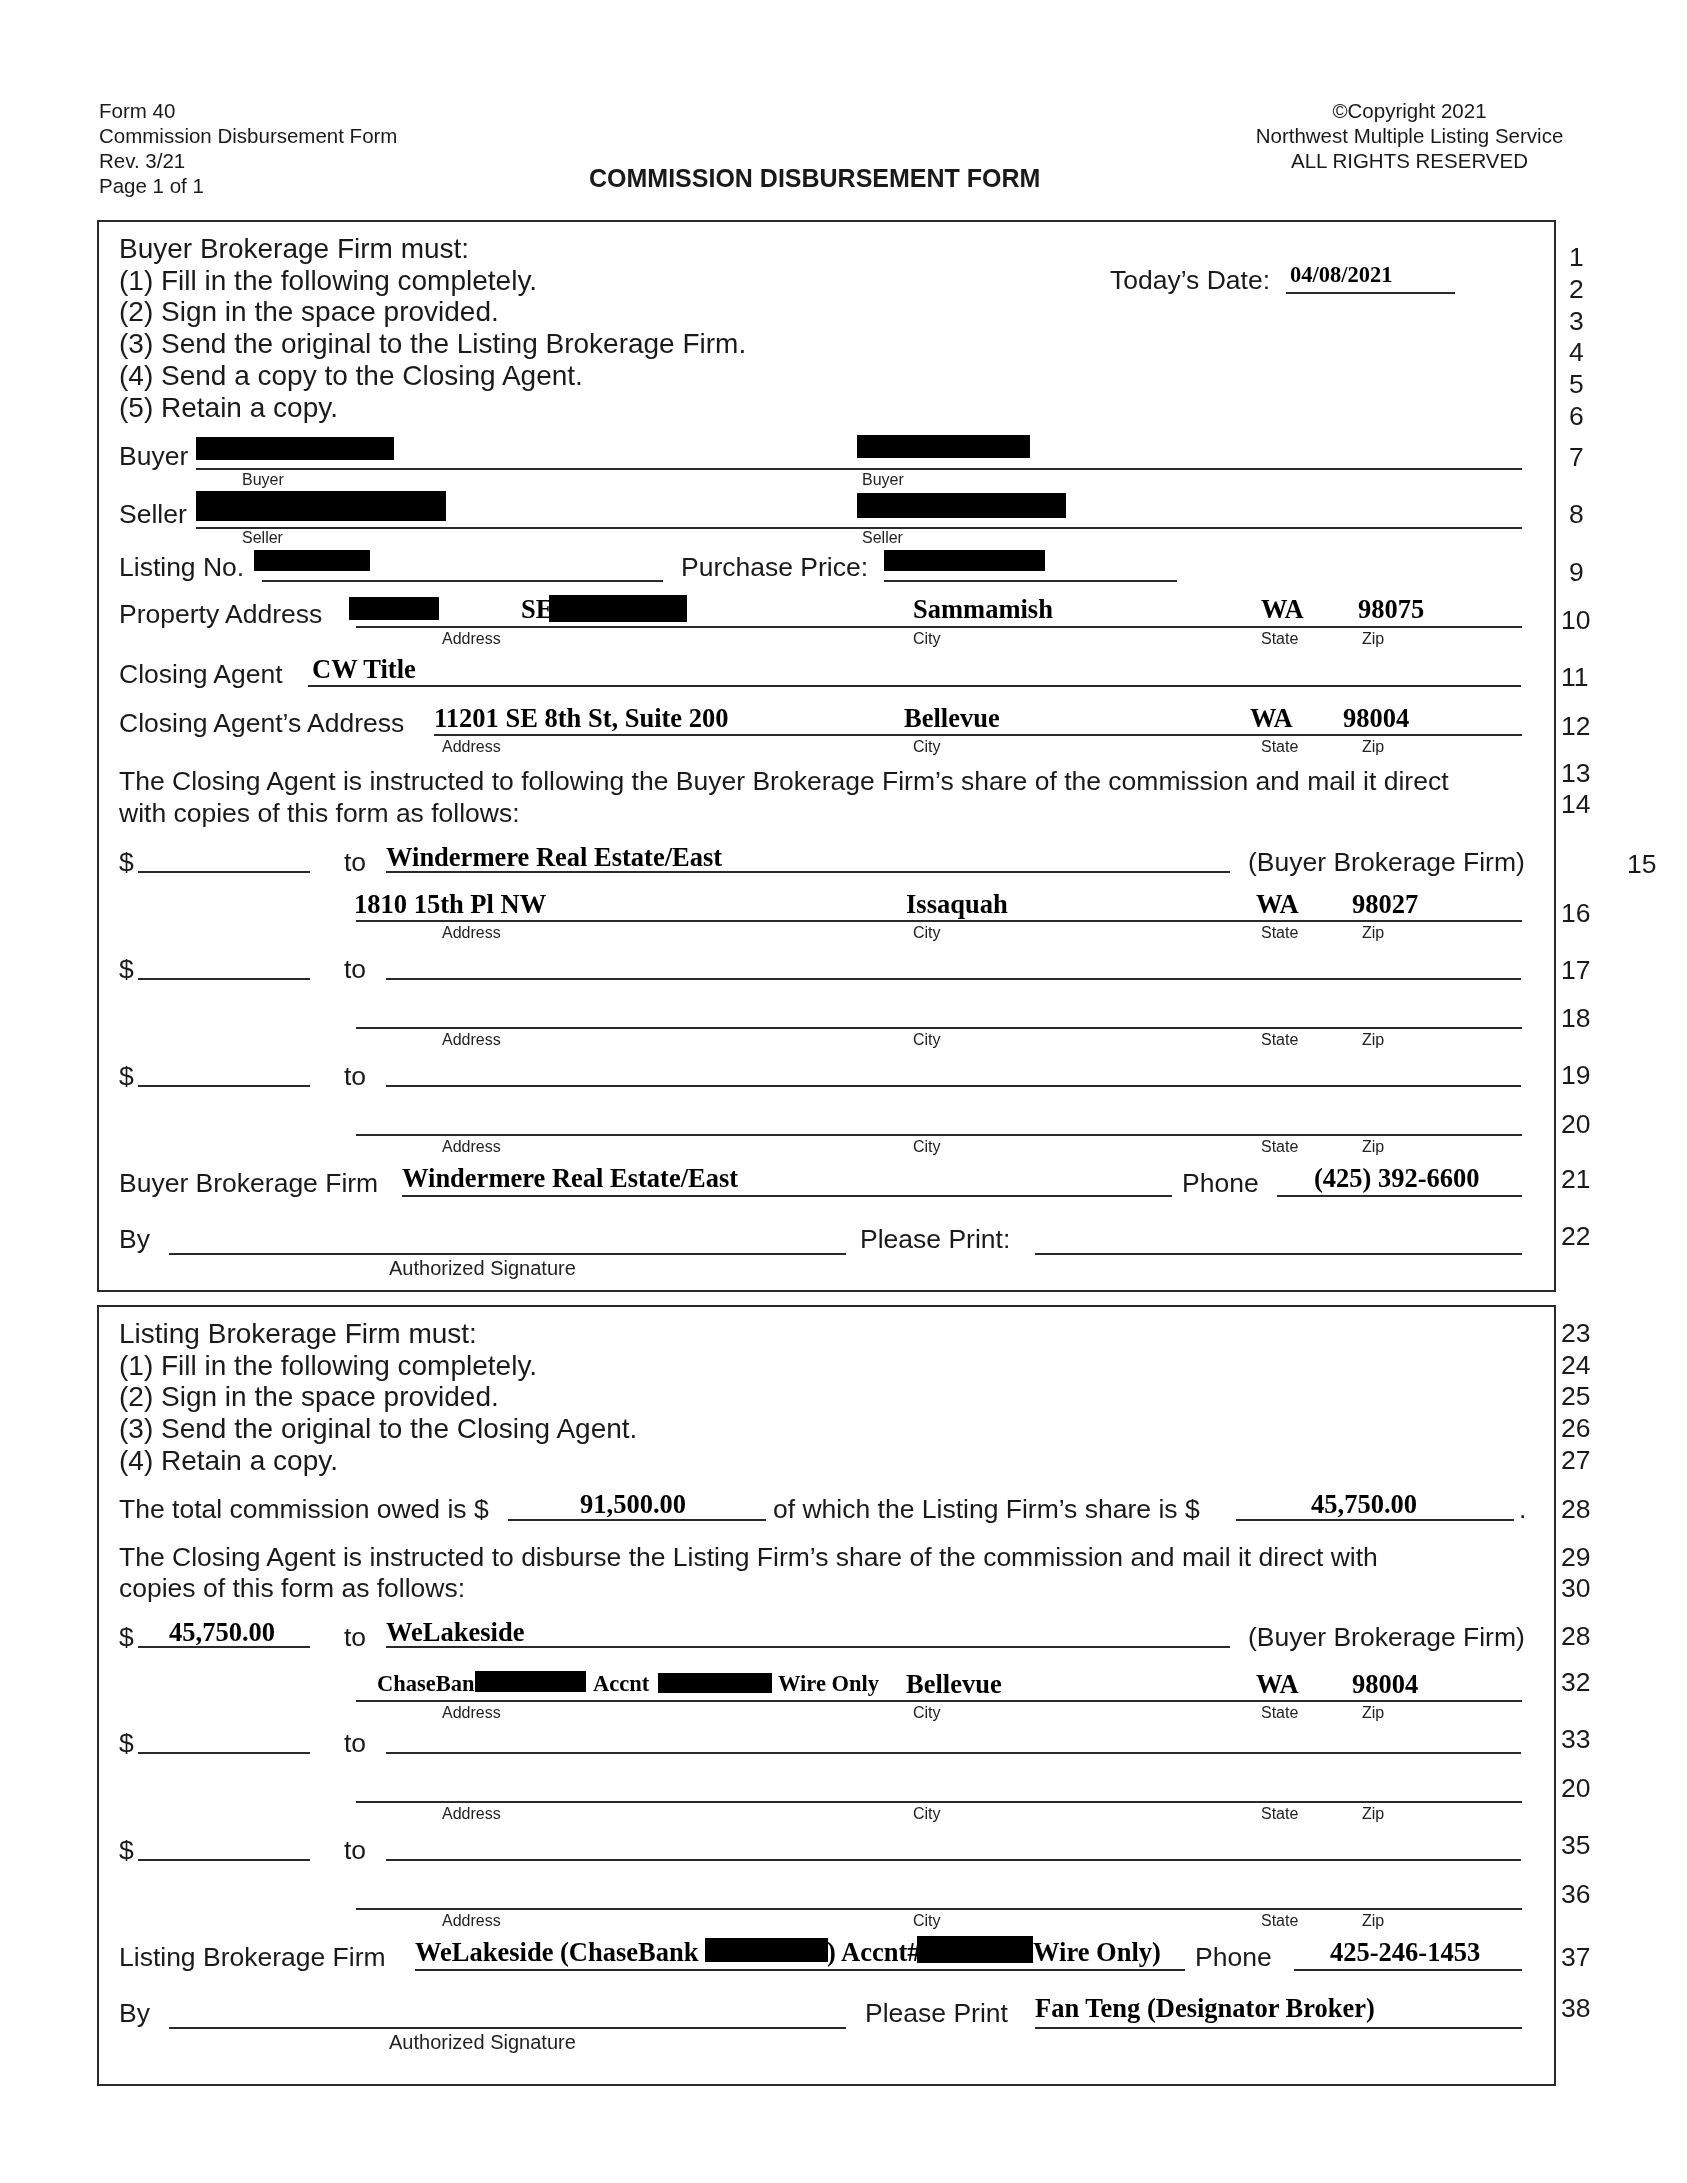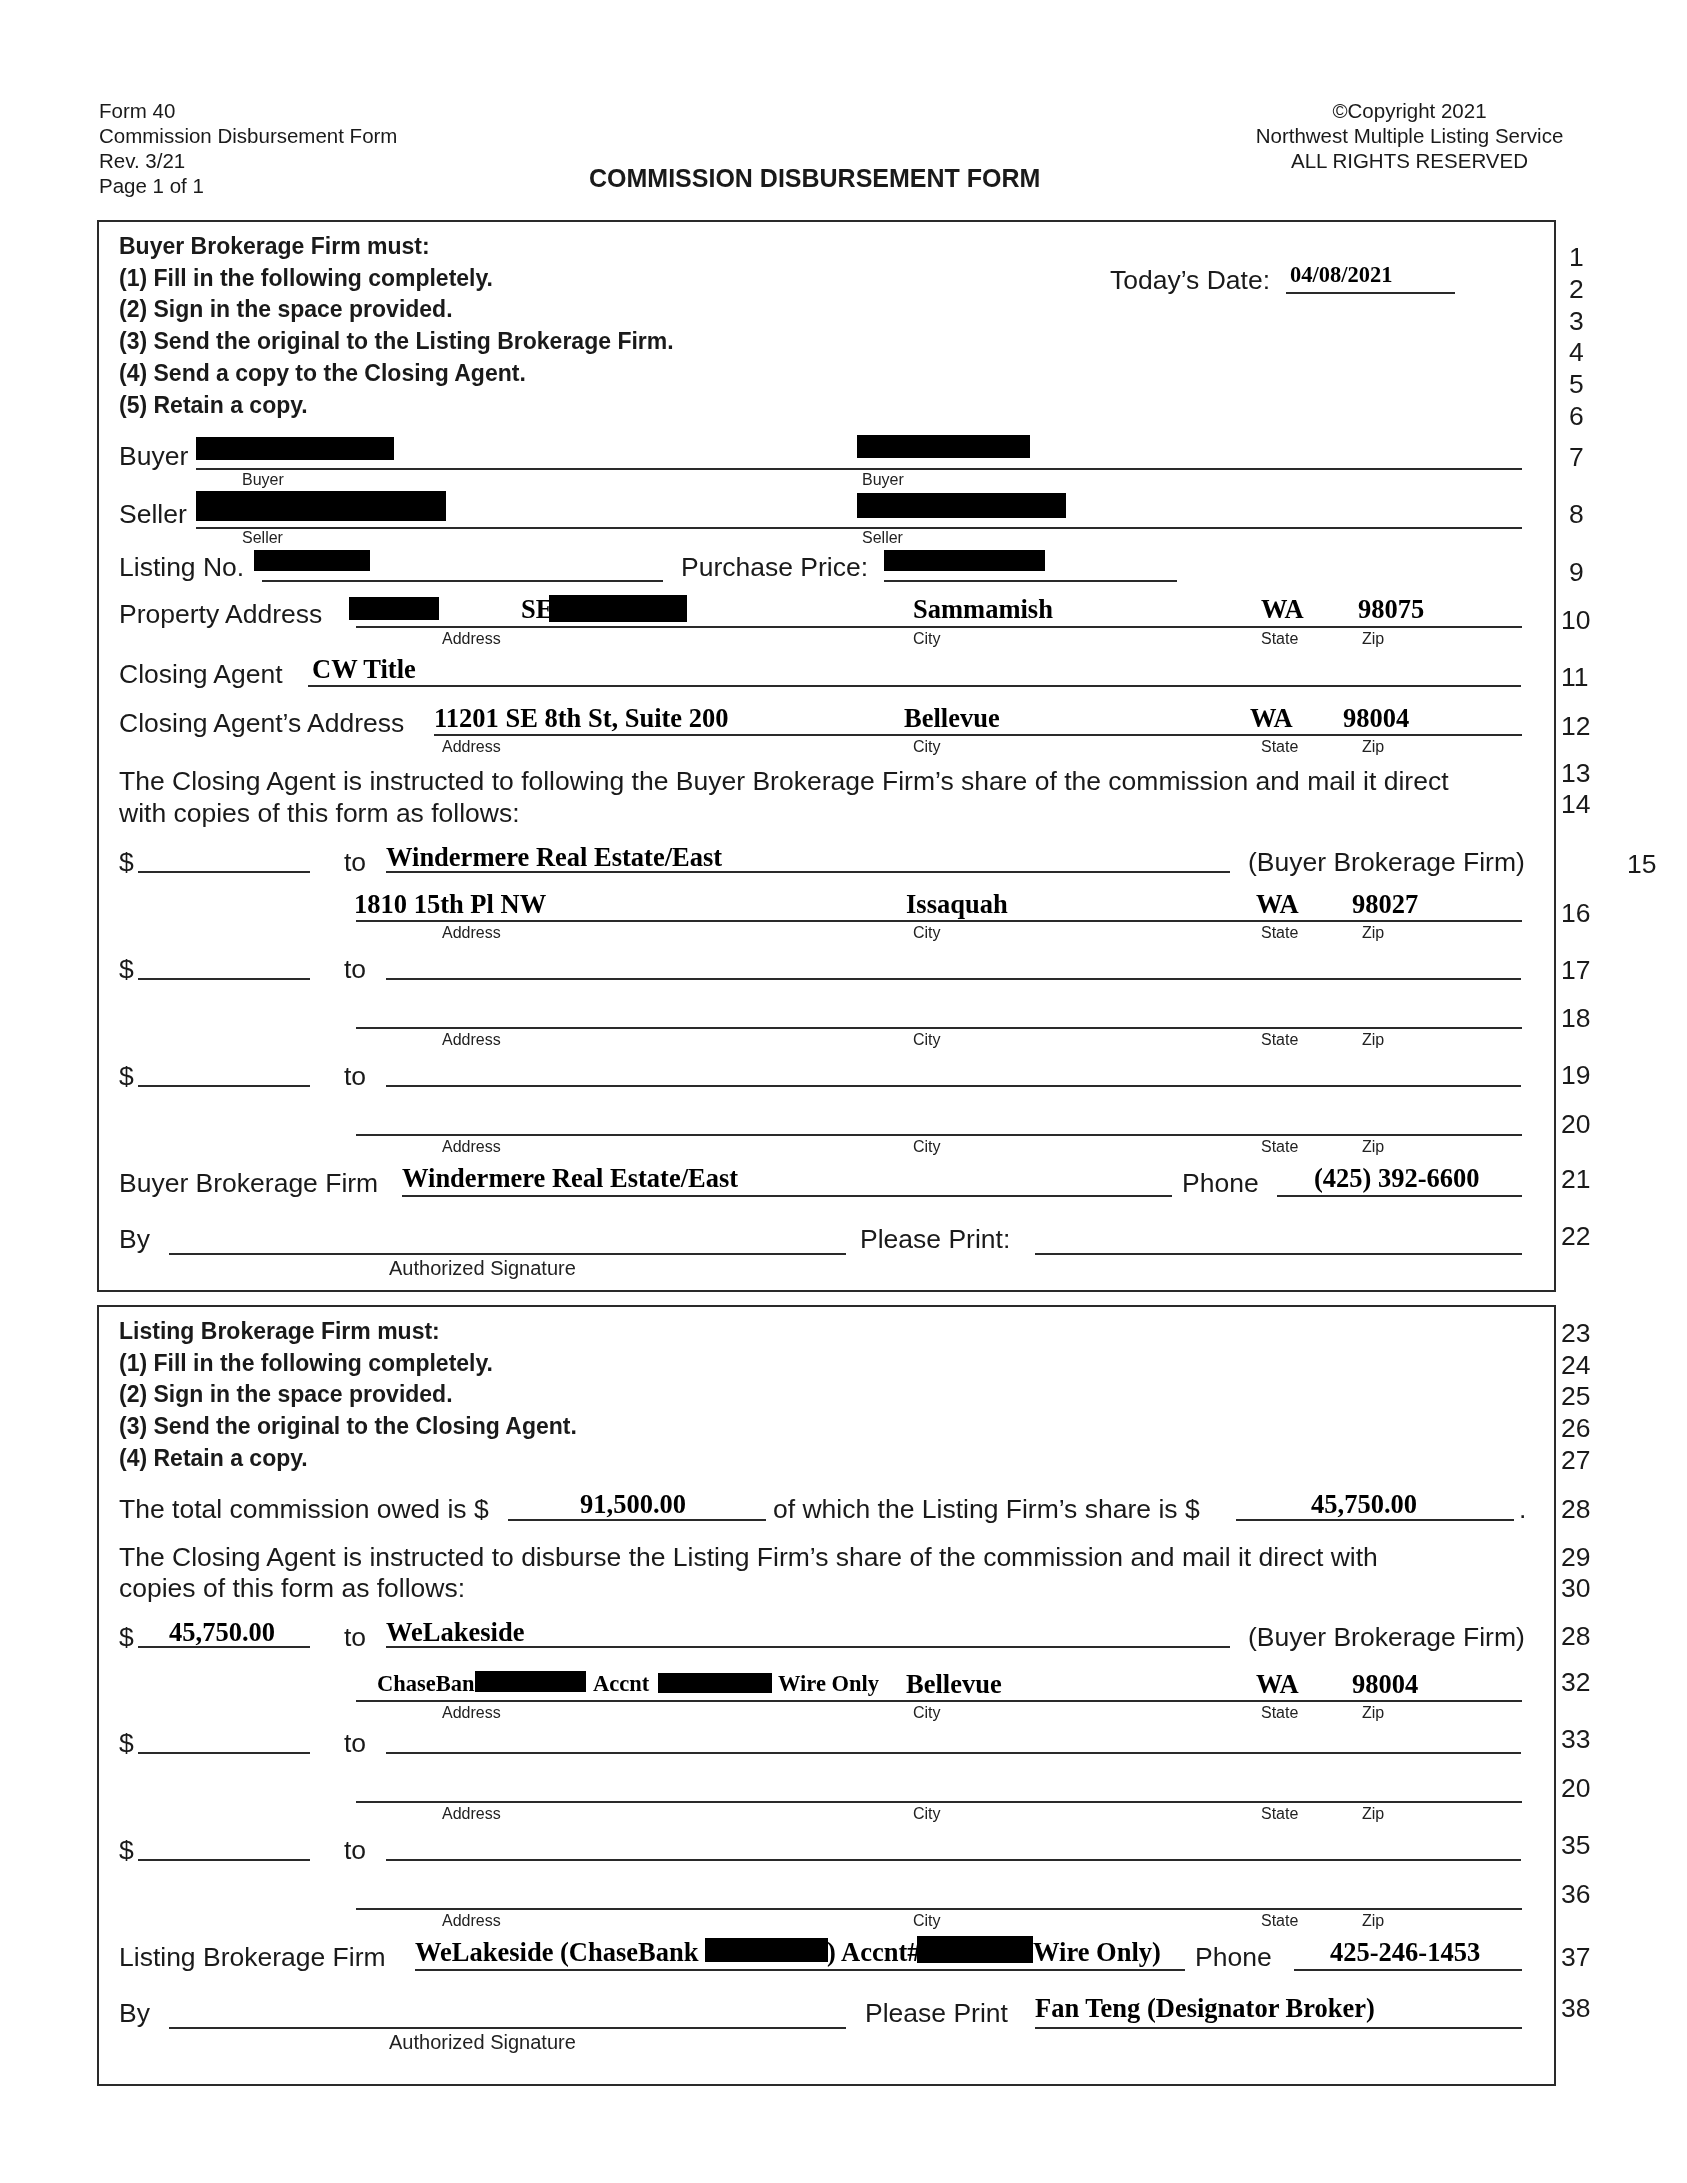--- a/index.html
+++ b/index.html
@@ -3,21 +3,21 @@
 <meta charset="utf-8">
 <style>
   html, body { margin:0; padding:0; background:#fff; }
   body { width:1687px; height:2183px; position:relative; overflow:hidden;
          font-family:"Liberation Sans", sans-serif; color:#1a1a1a; }
   .abs { position:absolute; white-space:nowrap; }
   .hdr { font-size:20.5px; line-height:25px; }
   .title { font-size:25px; font-weight:bold; }
   .box { position:absolute; border:2.6px solid #2a2a2a; box-sizing:border-box; }
   .t40 { font-size:26.5px; }
-  .t41b { font-size:23px; font-weight:bold; }
+  .t41b { font-size:28px; font-weight:normal; }
   .small { font-size:16px; color:#222; }
   .fill { font-family:"Liberation Serif", serif; font-weight:bold; font-size:26.5px; color:#000; }
   .fill-sm { font-family:"Liberation Serif", serif; font-weight:bold; font-size:22.5px; color:#000; }
   .ul { position:absolute; height:0; border-top:2.6px solid #2a2a2a; }
   .redact { position:absolute; background:#000; }
   .ln { position:absolute; font-size:26.5px; left:1569px; width:40px; text-align:left; }
 </style>
 </head>
 <body>
 

